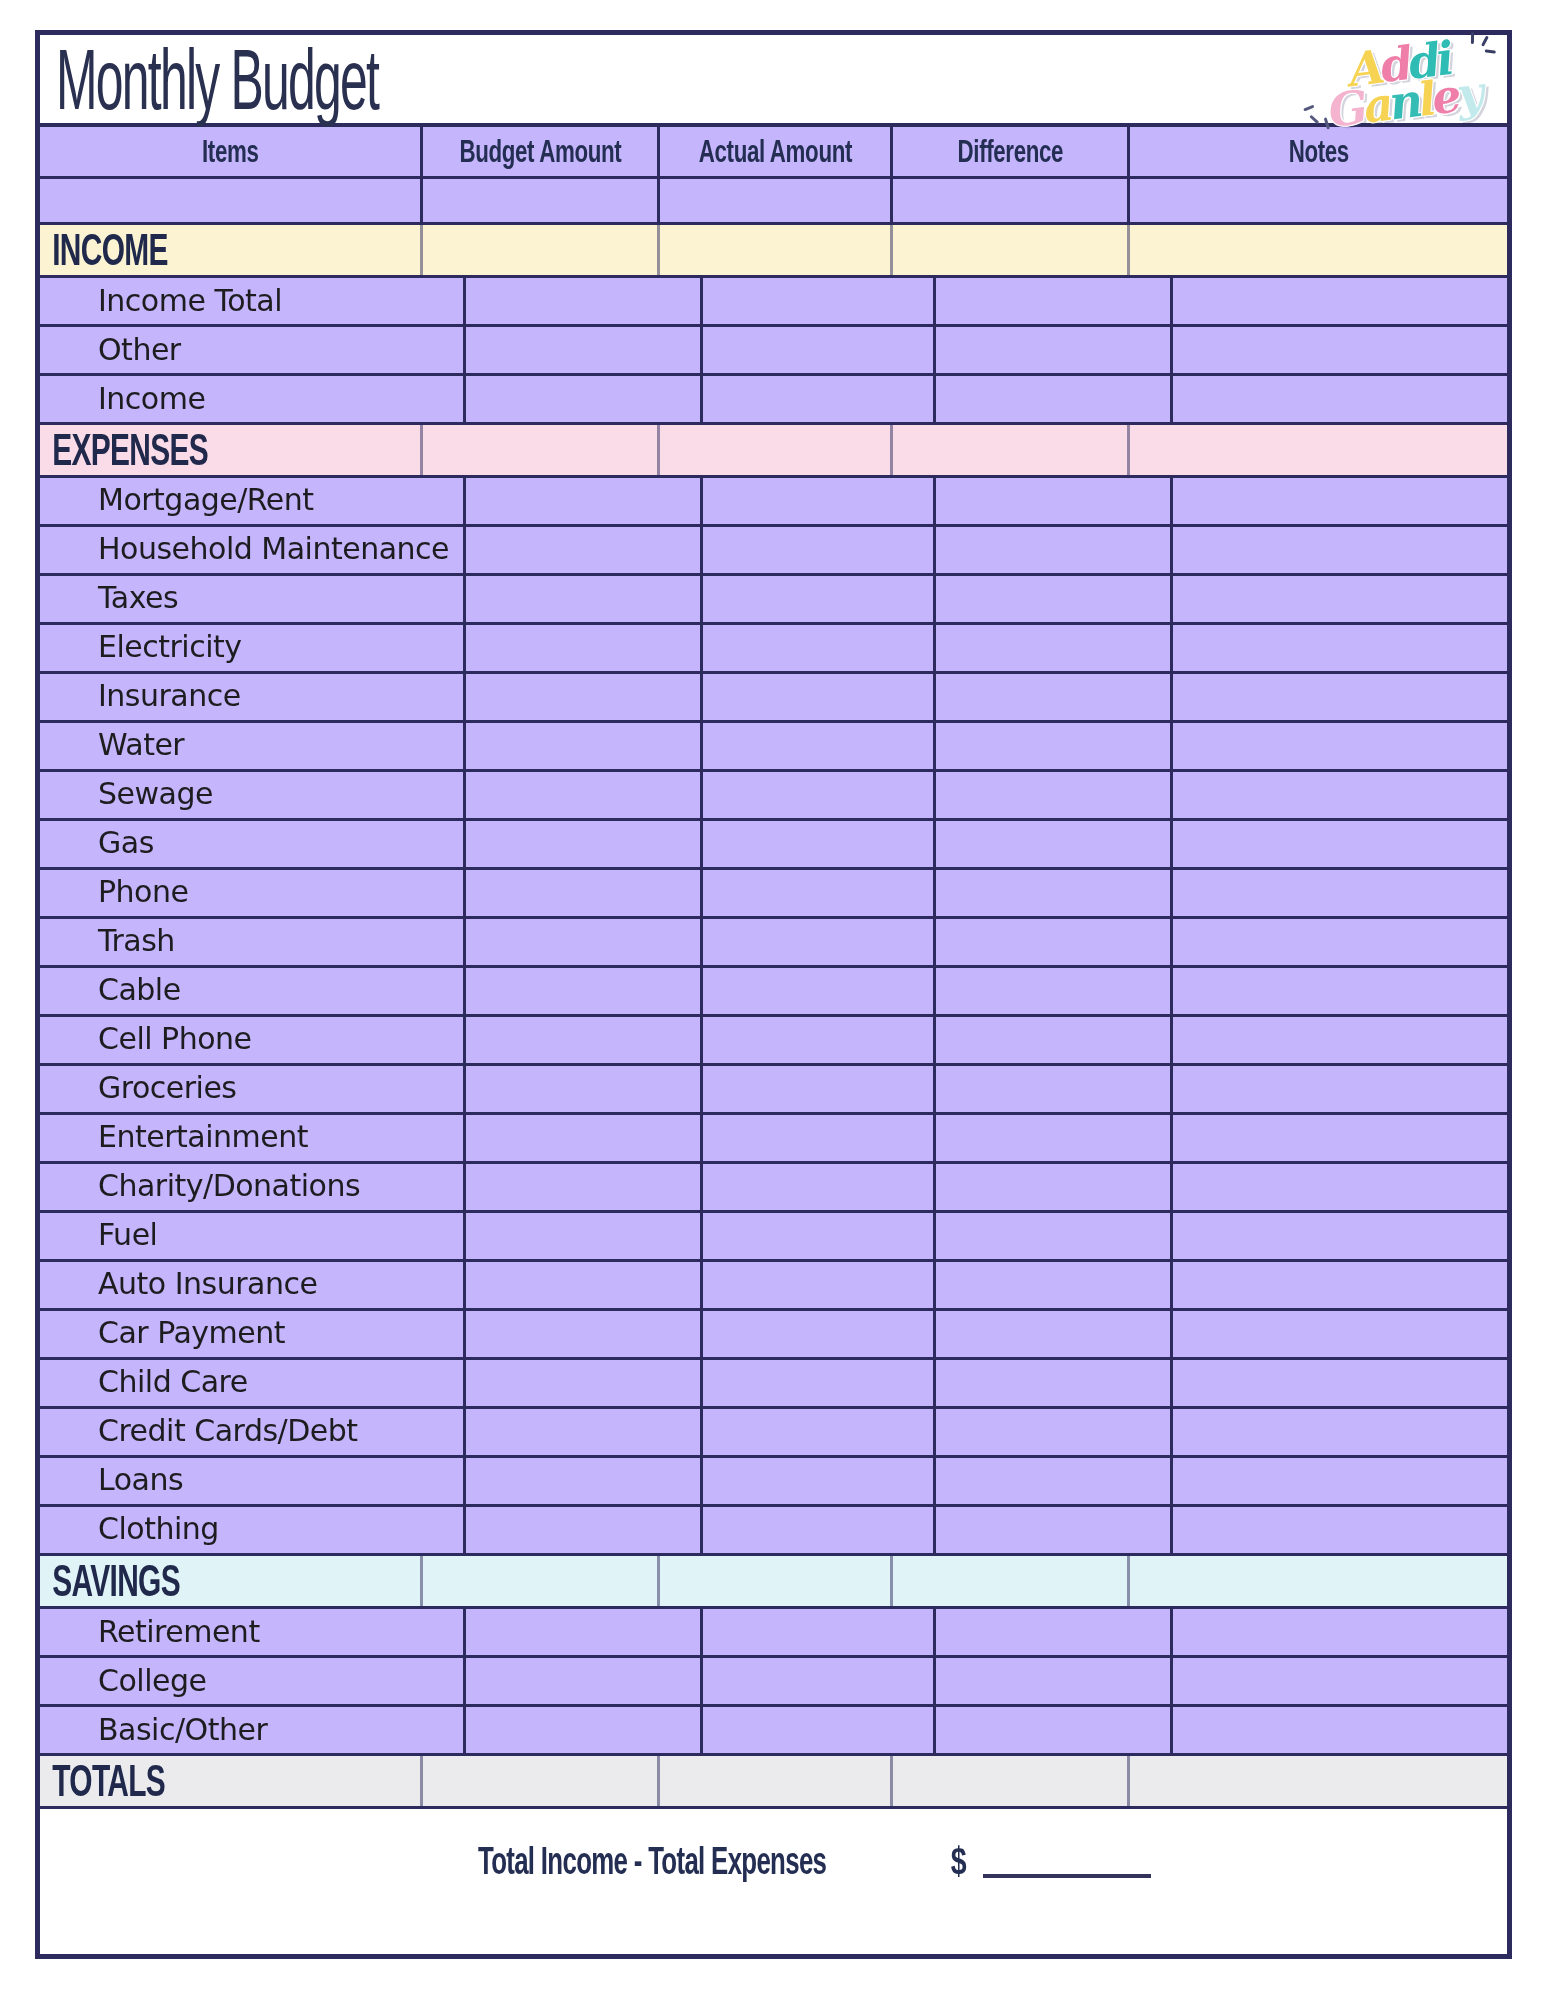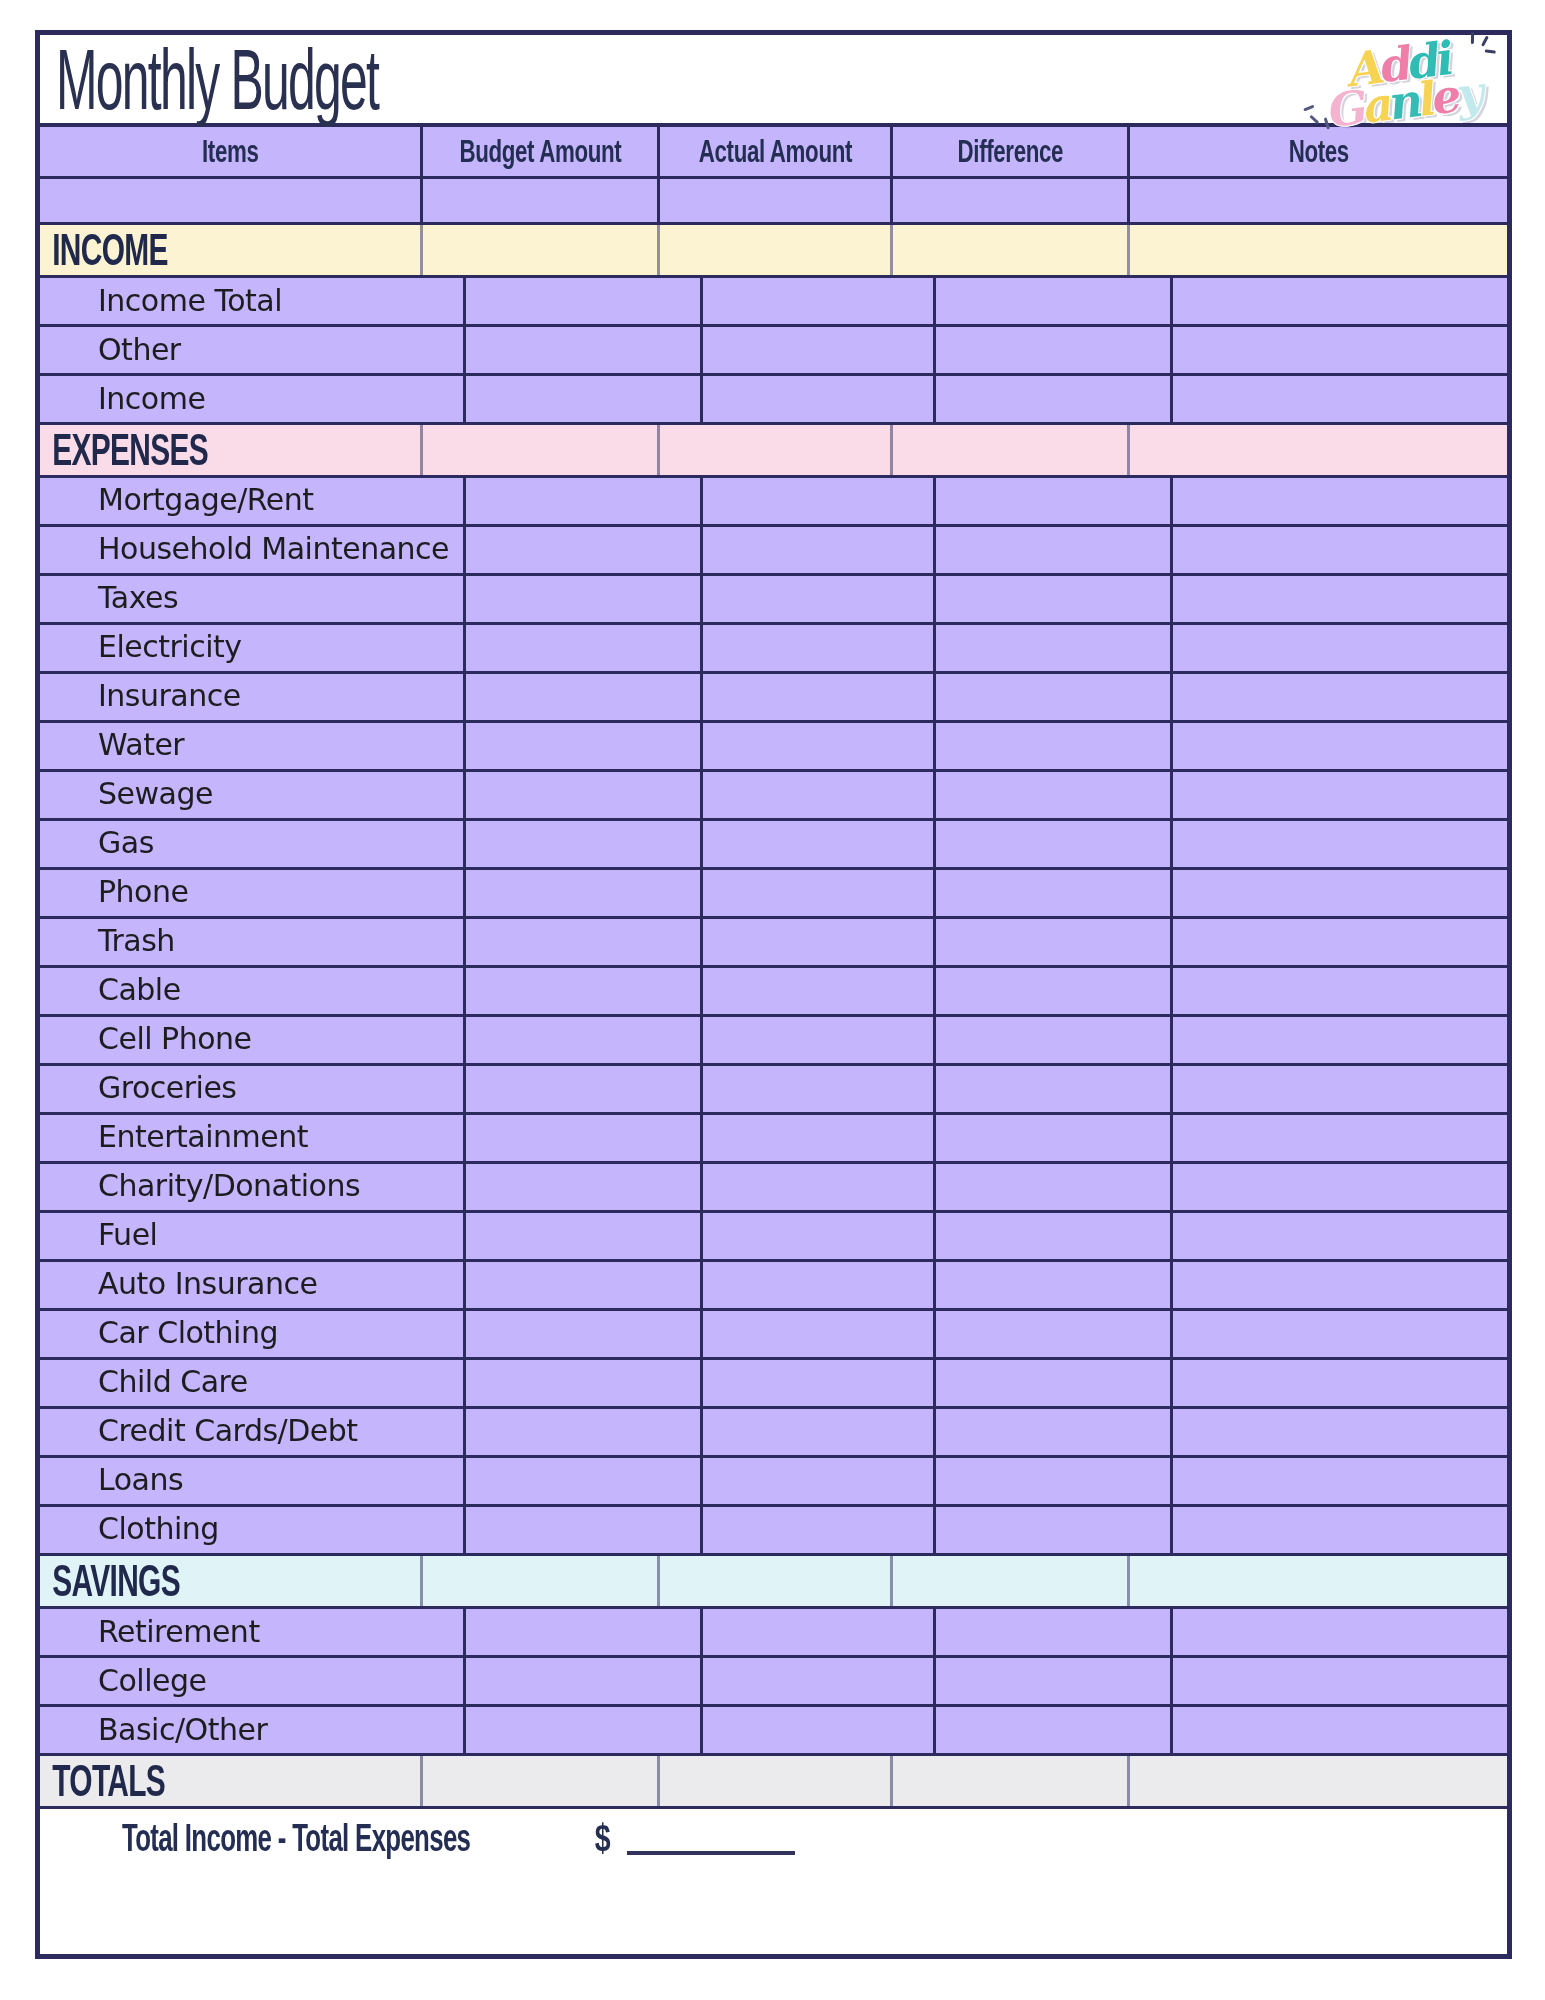--- a/index.html
+++ b/index.html
@@ -69,21 +69,21 @@
   .row-item{height:49px;padding-left:43px;}
   .item-label{
     font-family:"DejaVu Sans",sans-serif;font-size:30px;color:#1D1D1F;
     padding-left:15px;white-space:nowrap;letter-spacing:-0.5px;line-height:1;
   }
   .align-bottom .cell-items{align-items:center;}
   .align-bottom .item-label{padding-bottom:2px;}
   
   .row-footer{
     height:58px;border-bottom:none;display:flex;align-items:center;
-    box-sizing:border-box;background:#fff;
+    justify-content:center;box-sizing:border-box;background:#fff;margin-top:23px;
   }
   .footer-inner{display:flex;align-items:center;gap:14px;}
   .formula-label{
     font-weight:bold;color:#242E52;font-size:38px;letter-spacing:-1px;
     display:inline-block;transform:scaleX(0.68);transform-origin:center center;
     white-space:nowrap;line-height:1;
   }
   .currency-symbol{
     font-weight:bold;color:#242E52;font-size:38px;margin-left:26px;
     display:inline-block;transform:scaleX(0.75);line-height:1;
@@ -331,21 +331,21 @@
         <div class="cell cell-items">
           <span class="item-label">Auto Insurance</span>
         </div>
         <div class="cell cell-budget-amount"></div>
         <div class="cell cell-actual-amount"></div>
         <div class="cell cell-difference"></div>
         <div class="cell cell-notes"></div>
       </div>
       <div class="row row-item align-bottom">
         <div class="cell cell-items">
-          <span class="item-label">Car Clothing</span>
+          <span class="item-label">Car Payment</span>
         </div>
         <div class="cell cell-budget-amount"></div>
         <div class="cell cell-actual-amount"></div>
         <div class="cell cell-difference"></div>
         <div class="cell cell-notes"></div>
       </div>
       <div class="row row-item align-bottom">
         <div class="cell cell-items">
           <span class="item-label">Child Care</span>
         </div>

